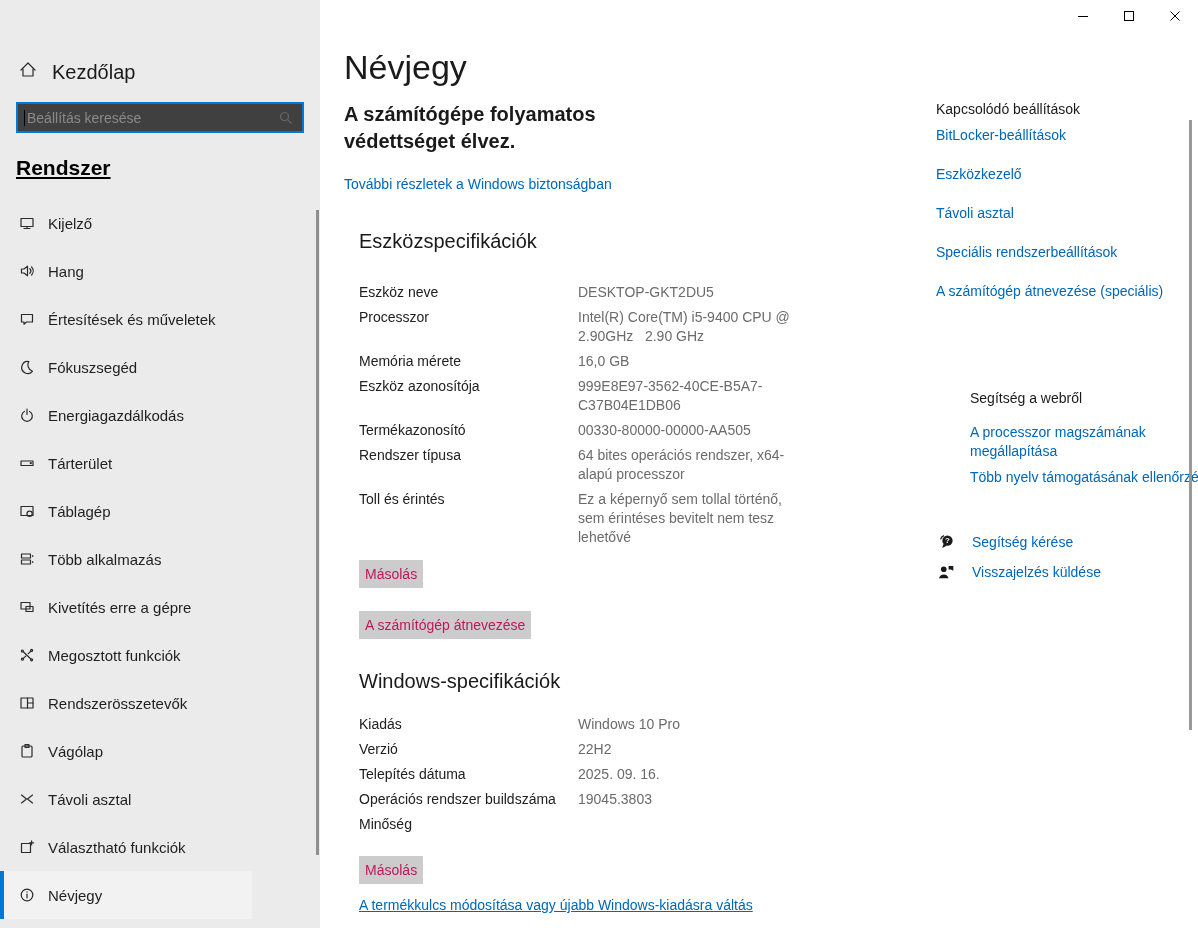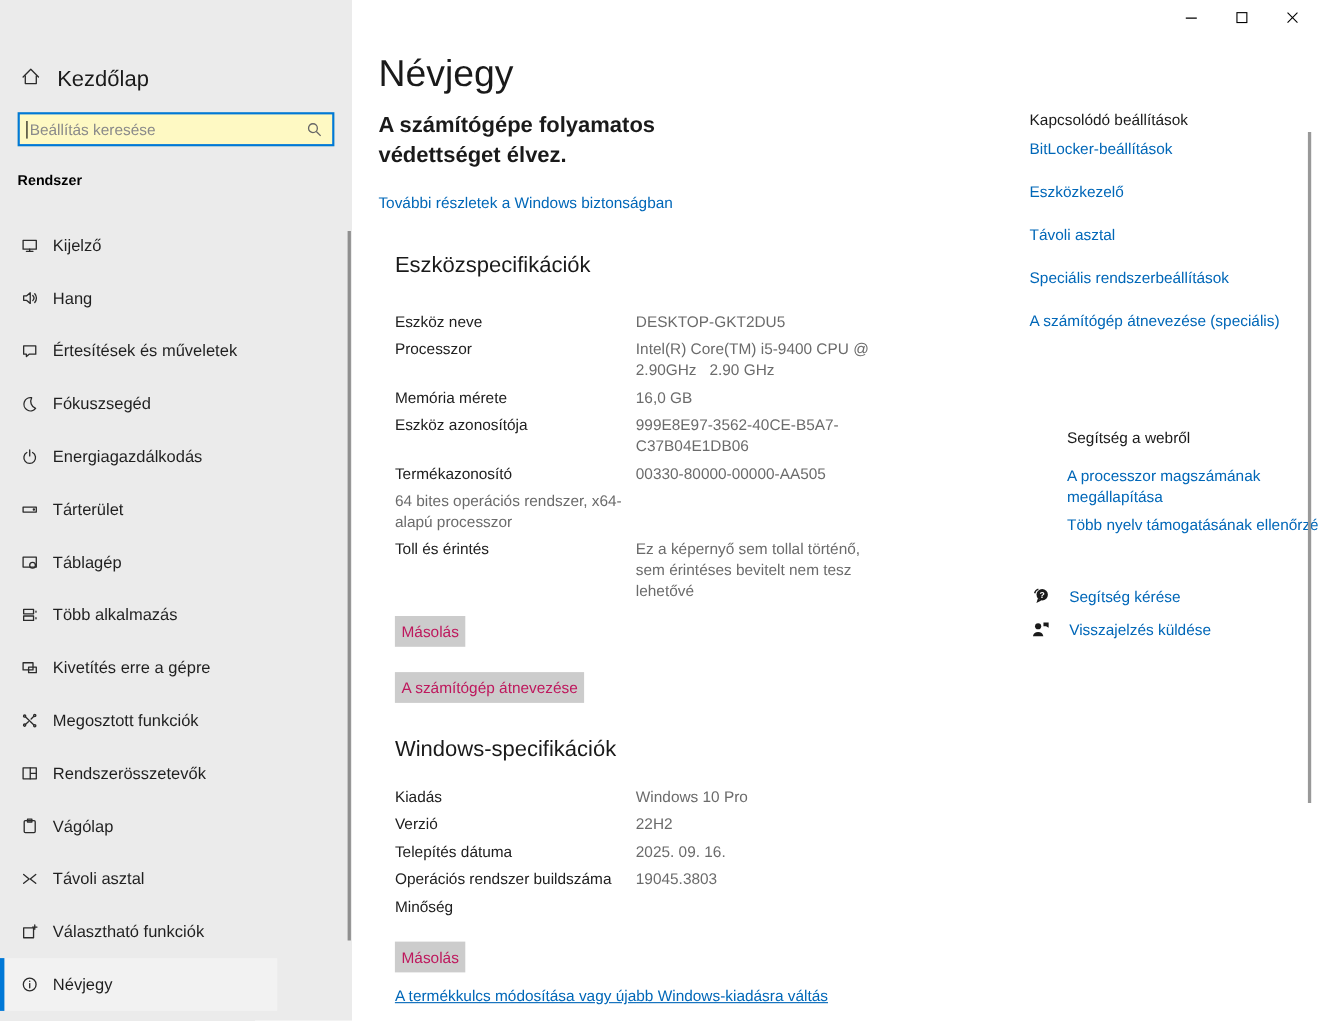--- a/index.html
+++ b/index.html
@@ -11,28 +11,28 @@
   
   .app-title{position:absolute;left:16px;top:8px;font-size:12px;color:#000;}
   .win-controls{position:absolute;right:0;top:0;display:flex;}
   .win-btn{width:46px;height:32px;display:flex;align-items:center;justify-content:center;}
   .win-btn svg{stroke:#000;stroke-width:1;fill:none;}
   
   .sidebar{position:absolute;left:0;top:0;width:320px;height:928px;background:#ebebeb;}
   .home-row{position:absolute;left:0;top:52px;width:320px;height:40px;display:flex;align-items:center;}
   .home-row .nico{margin-left:18px;}
   .home-row .nlab{margin-left:14px;font-size:20px;}
-  .search-box{position:absolute;left:16px;top:102px;width:284px;height:27px;background:#fef9c3;
+  .search-box{position:absolute;left:16px;top:102px;width:284px;height:27px;background:#404040;
     border:2px solid #0078d7;display:flex;align-items:center;}
   .caret{width:1px;height:16px;background:#000;margin-left:6px;}
   .search-ph{flex:1;margin-left:2px;font-size:14px;color:#8a8a8a;border:none;outline:none;
     background:transparent;font-family:"Liberation Sans",sans-serif;padding:0;}
   .search-ph::placeholder{color:#8a8a8a;}
   .search-ic{margin-right:8px;display:flex;}
-  .side-section{position:absolute;left:16px;top:156px;font-size:13px;font-weight:bold;color:#000;}
+  .side-section{position:absolute;left:16px;top:156px;font-size:21px;font-weight:bold;color:#000;text-decoration:underline;}
   .nav{position:absolute;left:0;top:199px;width:252px;}
   .nav-item{position:relative;height:48px;display:flex;align-items:center;}
   .nav-item .nico{margin-left:18px;width:18px;display:flex;justify-content:center;}
   .nav-item .nlab{margin-left:12px;font-size:15px;color:#1f1f1f;}
   .nav-item.selected{background:#f2f2f2;}
   .nav-item.selected::before{content:"";position:absolute;left:0;top:0;width:4px;height:48px;background:#0078d7;}
   .ic{stroke:#2b2b2b;fill:none;stroke-width:1.2;stroke-linecap:round;stroke-linejoin:round;}
   .sb-thumb{position:absolute;left:316px;top:210px;width:3px;height:645px;background:#8f8f8f;}
   
   .main-title{position:absolute;left:344px;top:48px;font-size:34px;font-weight:300;color:#1a1a1a;}
@@ -276,20 +276,21 @@
   </div>
   <div class="spec-row">
     <div class="spec-label">Eszköz azonosítója</div>
     <div class="spec-value">999E8E97-3562-40CE-B5A7-C37B04E1DB06</div>
   </div>
   <div class="spec-row">
     <div class="spec-label">Termékazonosító</div>
     <div class="spec-value">00330-80000-00000-AA505</div>
   </div>
   <div class="spec-row">
+    <div class="spec-label">Rendszer típusa</div>
     <div class="spec-value">64 bites operációs rendszer, x64-alapú processzor</div>
   </div>
   <div class="spec-row">
     <div class="spec-label">Toll és érintés</div>
     <div class="spec-value">Ez a képernyő sem tollal történő, sem érintéses bevitelt nem tesz lehetővé</div>
   </div>
   <button class="btn copy1">Másolás</button>
   <button class="btn rename">A számítógép átnevezése</button>
 </div>
 

